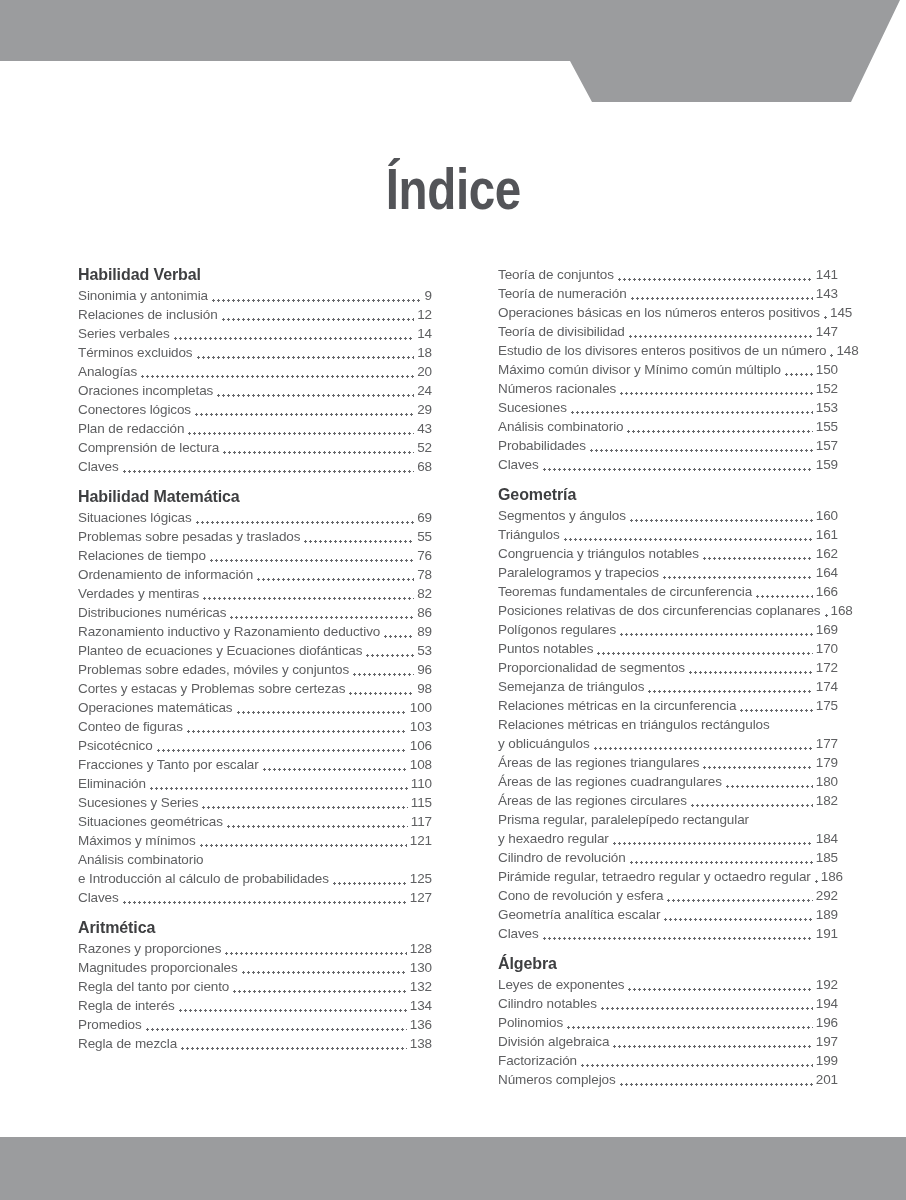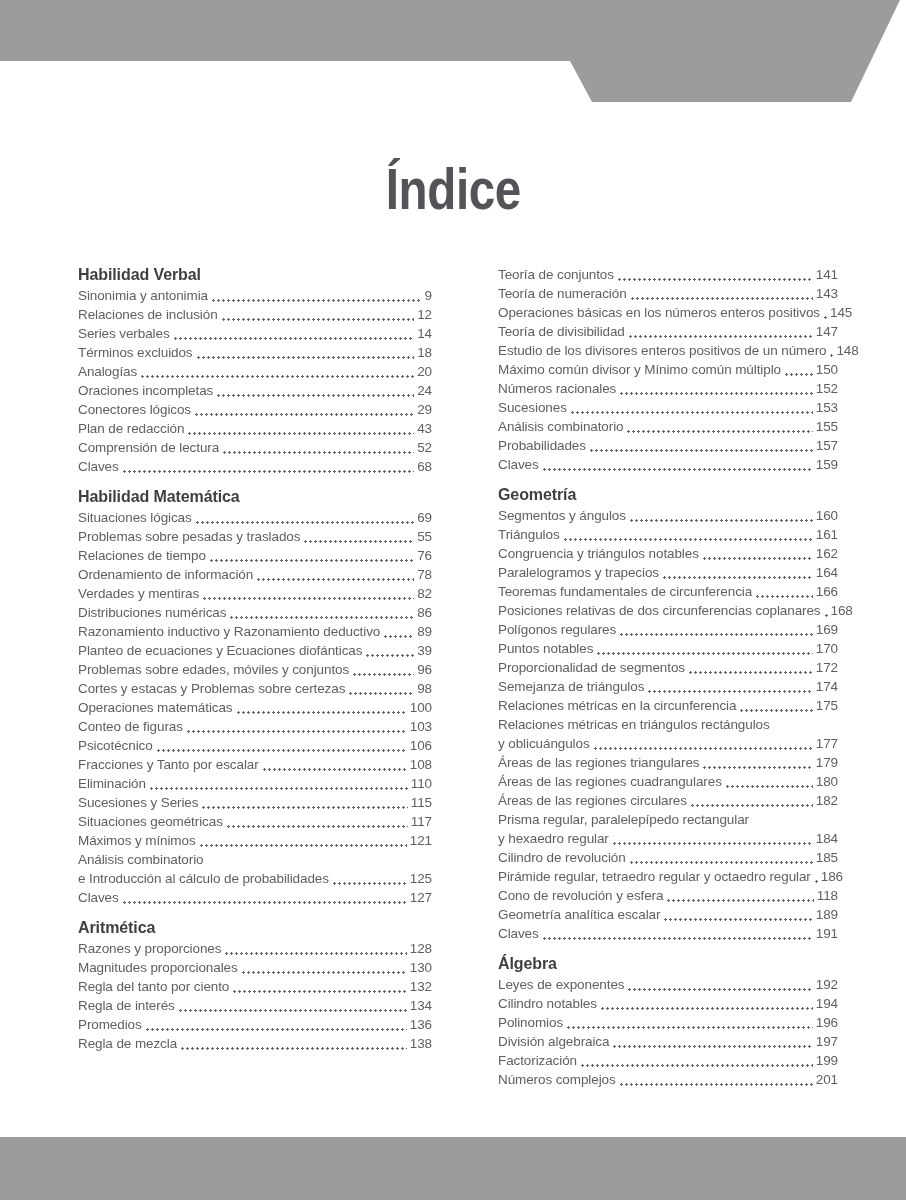--- a/index.html
+++ b/index.html
@@ -173,21 +173,21 @@
           <span class="entry-page">86</span>
         </div>
         <div class="entry-row">
           <span class="entry-label">Razonamiento inductivo y Razonamiento deductivo</span>
           <span class="leader"></span>
           <span class="entry-page">89</span>
         </div>
         <div class="entry-row">
           <span class="entry-label">Planteo de ecuaciones y Ecuaciones diofánticas</span>
           <span class="leader"></span>
-          <span class="entry-page">39</span>
+          <span class="entry-page">53</span>
         </div>
         <div class="entry-row">
           <span class="entry-label">Problemas sobre edades, móviles y conjuntos</span>
           <span class="leader"></span>
           <span class="entry-page">96</span>
         </div>
         <div class="entry-row">
           <span class="entry-label">Cortes y estacas y Problemas sobre certezas</span>
           <span class="leader"></span>
           <span class="entry-page">98</span>
@@ -432,21 +432,21 @@
           <span class="entry-page">185</span>
         </div>
         <div class="entry-row">
           <span class="entry-label">Pirámide regular, tetraedro regular y octaedro regular</span>
           <span class="leader"></span>
           <span class="entry-page">186</span>
         </div>
         <div class="entry-row">
           <span class="entry-label">Cono de revolución y esfera</span>
           <span class="leader"></span>
-          <span class="entry-page">118</span>
+          <span class="entry-page">292</span>
         </div>
         <div class="entry-row">
           <span class="entry-label">Geometría analítica escalar</span>
           <span class="leader"></span>
           <span class="entry-page">189</span>
         </div>
         <div class="entry-row">
           <span class="entry-label">Claves</span>
           <span class="leader"></span>
           <span class="entry-page">191</span>

